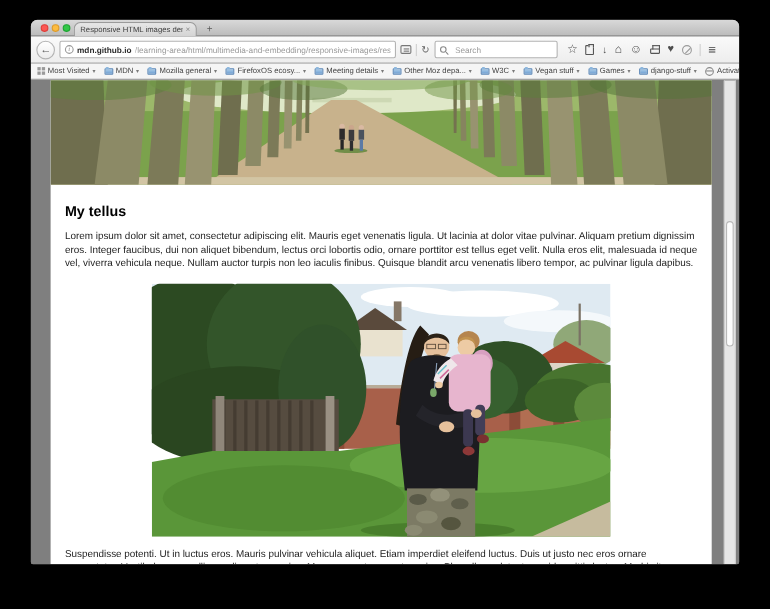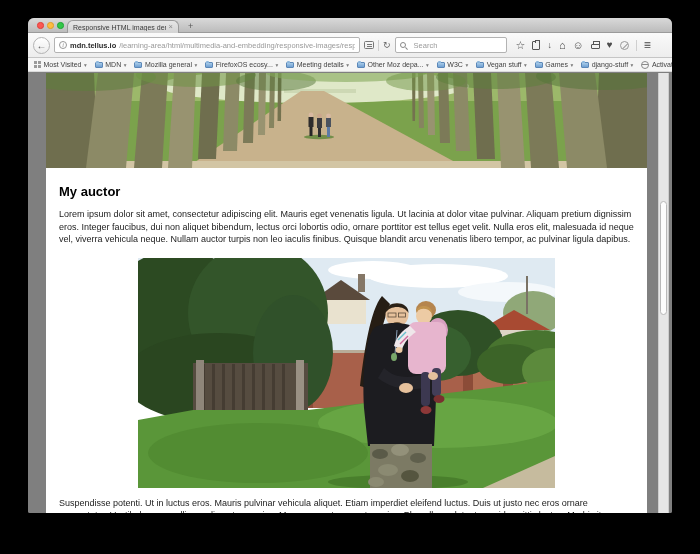--- a/index.html
+++ b/index.html
@@ -99,21 +99,21 @@
       <span class="tab-title">Responsive HTML images demo</span>
       <span class="tab-close">×</span>
     </div>
     <span class="newtab">+</span>
   </div>
 
   <div class="navbar">
     <div class="backbtn">←</div>
     <div class="urlfield">
       <span class="info-icon">i</span>
-      <span class="url-host">mdn.tellus.io</span>
+      <span class="url-host">mdn.github.io</span>
       <span class="url-path">/learning-area/html/multimedia-and-embedding/responsive-images/responsive.html</span>
     </div>
     <span class="reader-icon"></span>
     <span class="vsep"></span>
     <span class="reload-glyph">↻</span>
     <div class="searchfield">
       <span class="mag-icon"></span>
       <input placeholder="Search" style="">
     </div>
     <div class="navicons">
@@ -234,21 +234,21 @@
         <rect x="262.5" y="44" width="5" height="10" fill="#2e2c2c"></rect>
         <rect x="263.5" y="54" width="3" height="9" fill="#262626"></rect>
         <circle cx="273.5" cy="43" r="2.4" fill="#caa68c"></circle>
         <rect x="271" y="45" width="5" height="10" fill="#3a3a3e"></rect>
         <rect x="272" y="55" width="3" height="9" fill="#2e2e30"></rect>
         <circle cx="282.5" cy="43" r="2.4" fill="#d9b9a2"></circle>
         <rect x="280" y="45" width="5" height="9" fill="#4a525e"></rect>
         <rect x="281" y="54" width="3" height="10" fill="#5b7aa6"></rect>
       </svg>
 
-      <h1 class="page-title">My auctor</h1>
+      <h1 class="page-title">My tellus</h1>
 
       <p class="body-text">Lorem ipsum dolor sit amet, consectetur adipiscing elit. Mauris eget venenatis ligula. Ut lacinia at dolor vitae pulvinar. Aliquam pretium dignissim eros. Integer faucibus, dui non aliquet bibendum, lectus orci lobortis odio, ornare porttitor est tellus eget velit. Nulla eros elit, malesuada id neque vel, viverra vehicula neque. Nullam auctor turpis non leo iaculis finibus. Quisque blandit arcu venenatis libero tempor, ac pulvinar ligula dapibus.</p>
 
       <div class="photo-wrap">
         <svg class="photo-img" viewBox="0 0 417 230" preserveAspectRatio="none">
           <rect width="417" height="130" fill="#dfeaf2"></rect>
           <ellipse cx="300" cy="18" rx="70" ry="12" fill="#ffffff"></ellipse>
           <ellipse cx="370" cy="34" rx="50" ry="10" fill="#f4f8fb"></ellipse>
           <ellipse cx="235" cy="12" rx="45" ry="9" fill="#ffffff"></ellipse>
           <ellipse cx="395" cy="55" rx="30" ry="22" fill="#90a878"></ellipse>

